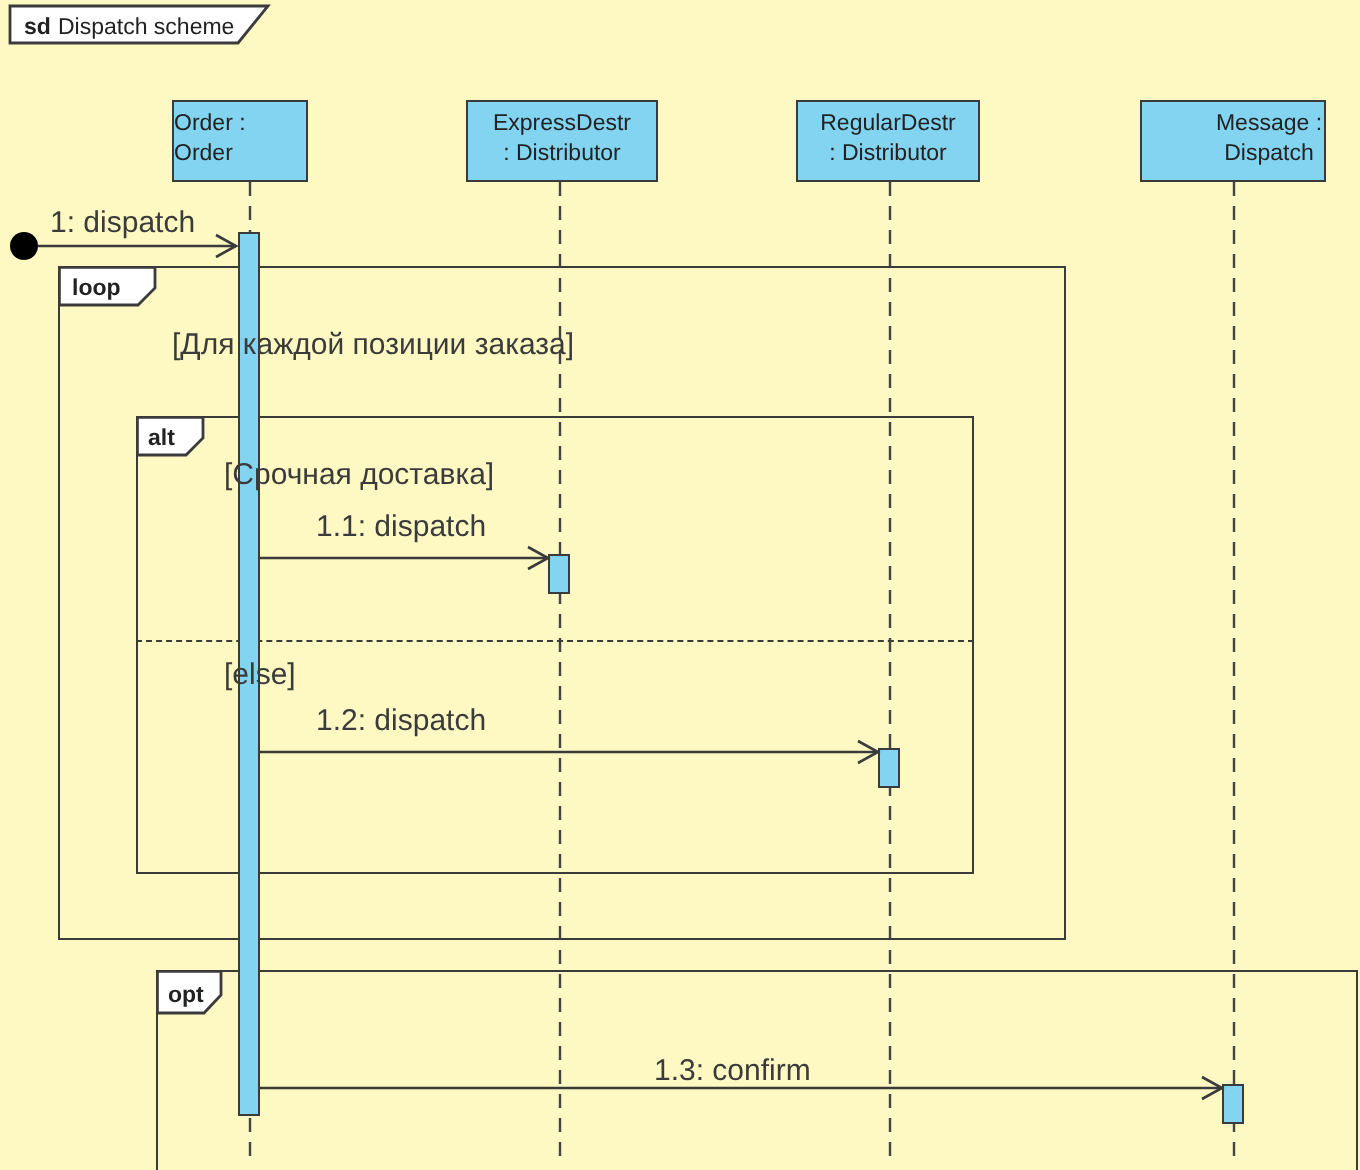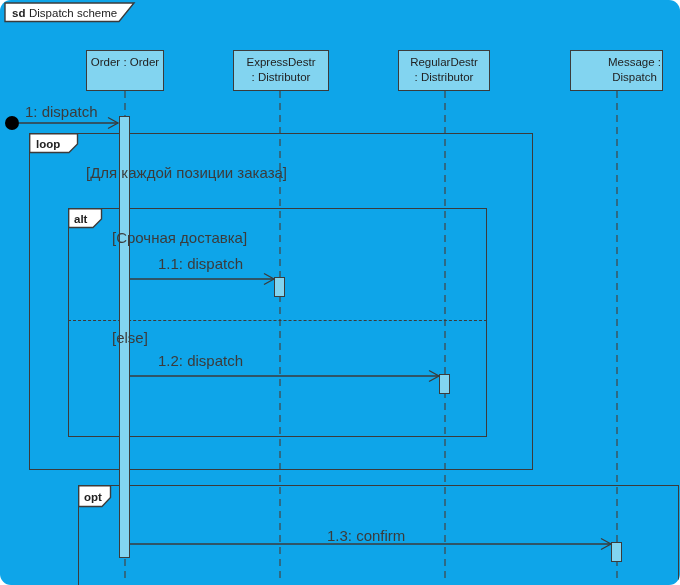--- a/index.html
+++ b/index.html
@@ -1,35 +1,34 @@
 <!DOCTYPE html>
 <html><head>
 <meta charset="utf-8">
 <style>
   html,body{margin:0;padding:0;background:#ffffff;}
   .canvas{
-    position:relative;width:680px;height:585px;background:#0ea5e9;
+    position:relative;width:680px;height:585px;background:#fef9c3;
     overflow:hidden;
     font-family:"Liberation Sans", sans-serif;
     color:#3b3b3b;
-    border-radius:11px;
   }
   svg text{font-family:"Liberation Sans", sans-serif;}
 
   
   .head{
     position:absolute;top:50px;height:41px;
     background:#82d4f0;border:1.5px solid #3b3b3b;
     box-sizing:border-box;
     display:flex;flex-direction:column;align-items:center;
     padding-top:4px;
     font-size:11.5px;line-height:15px;color:#222;
     z-index:3;
   }
-  .h-order{left:86px;width:78px;}
+  .h-order{left:86px;width:68px;}
   .h-express{left:233px;width:96px;}
   .h-regular{left:398px;width:92px;text-align:center;}
   .h-message{left:570px;width:93px;padding-left:36px;}
 
   
   .frag{
     position:absolute;border:1.4px solid #3b3b3b;
     box-sizing:border-box;background:transparent;z-index:2;
   }
   .frag-loop{left:29px;top:133px;width:504px;height:337px;}

